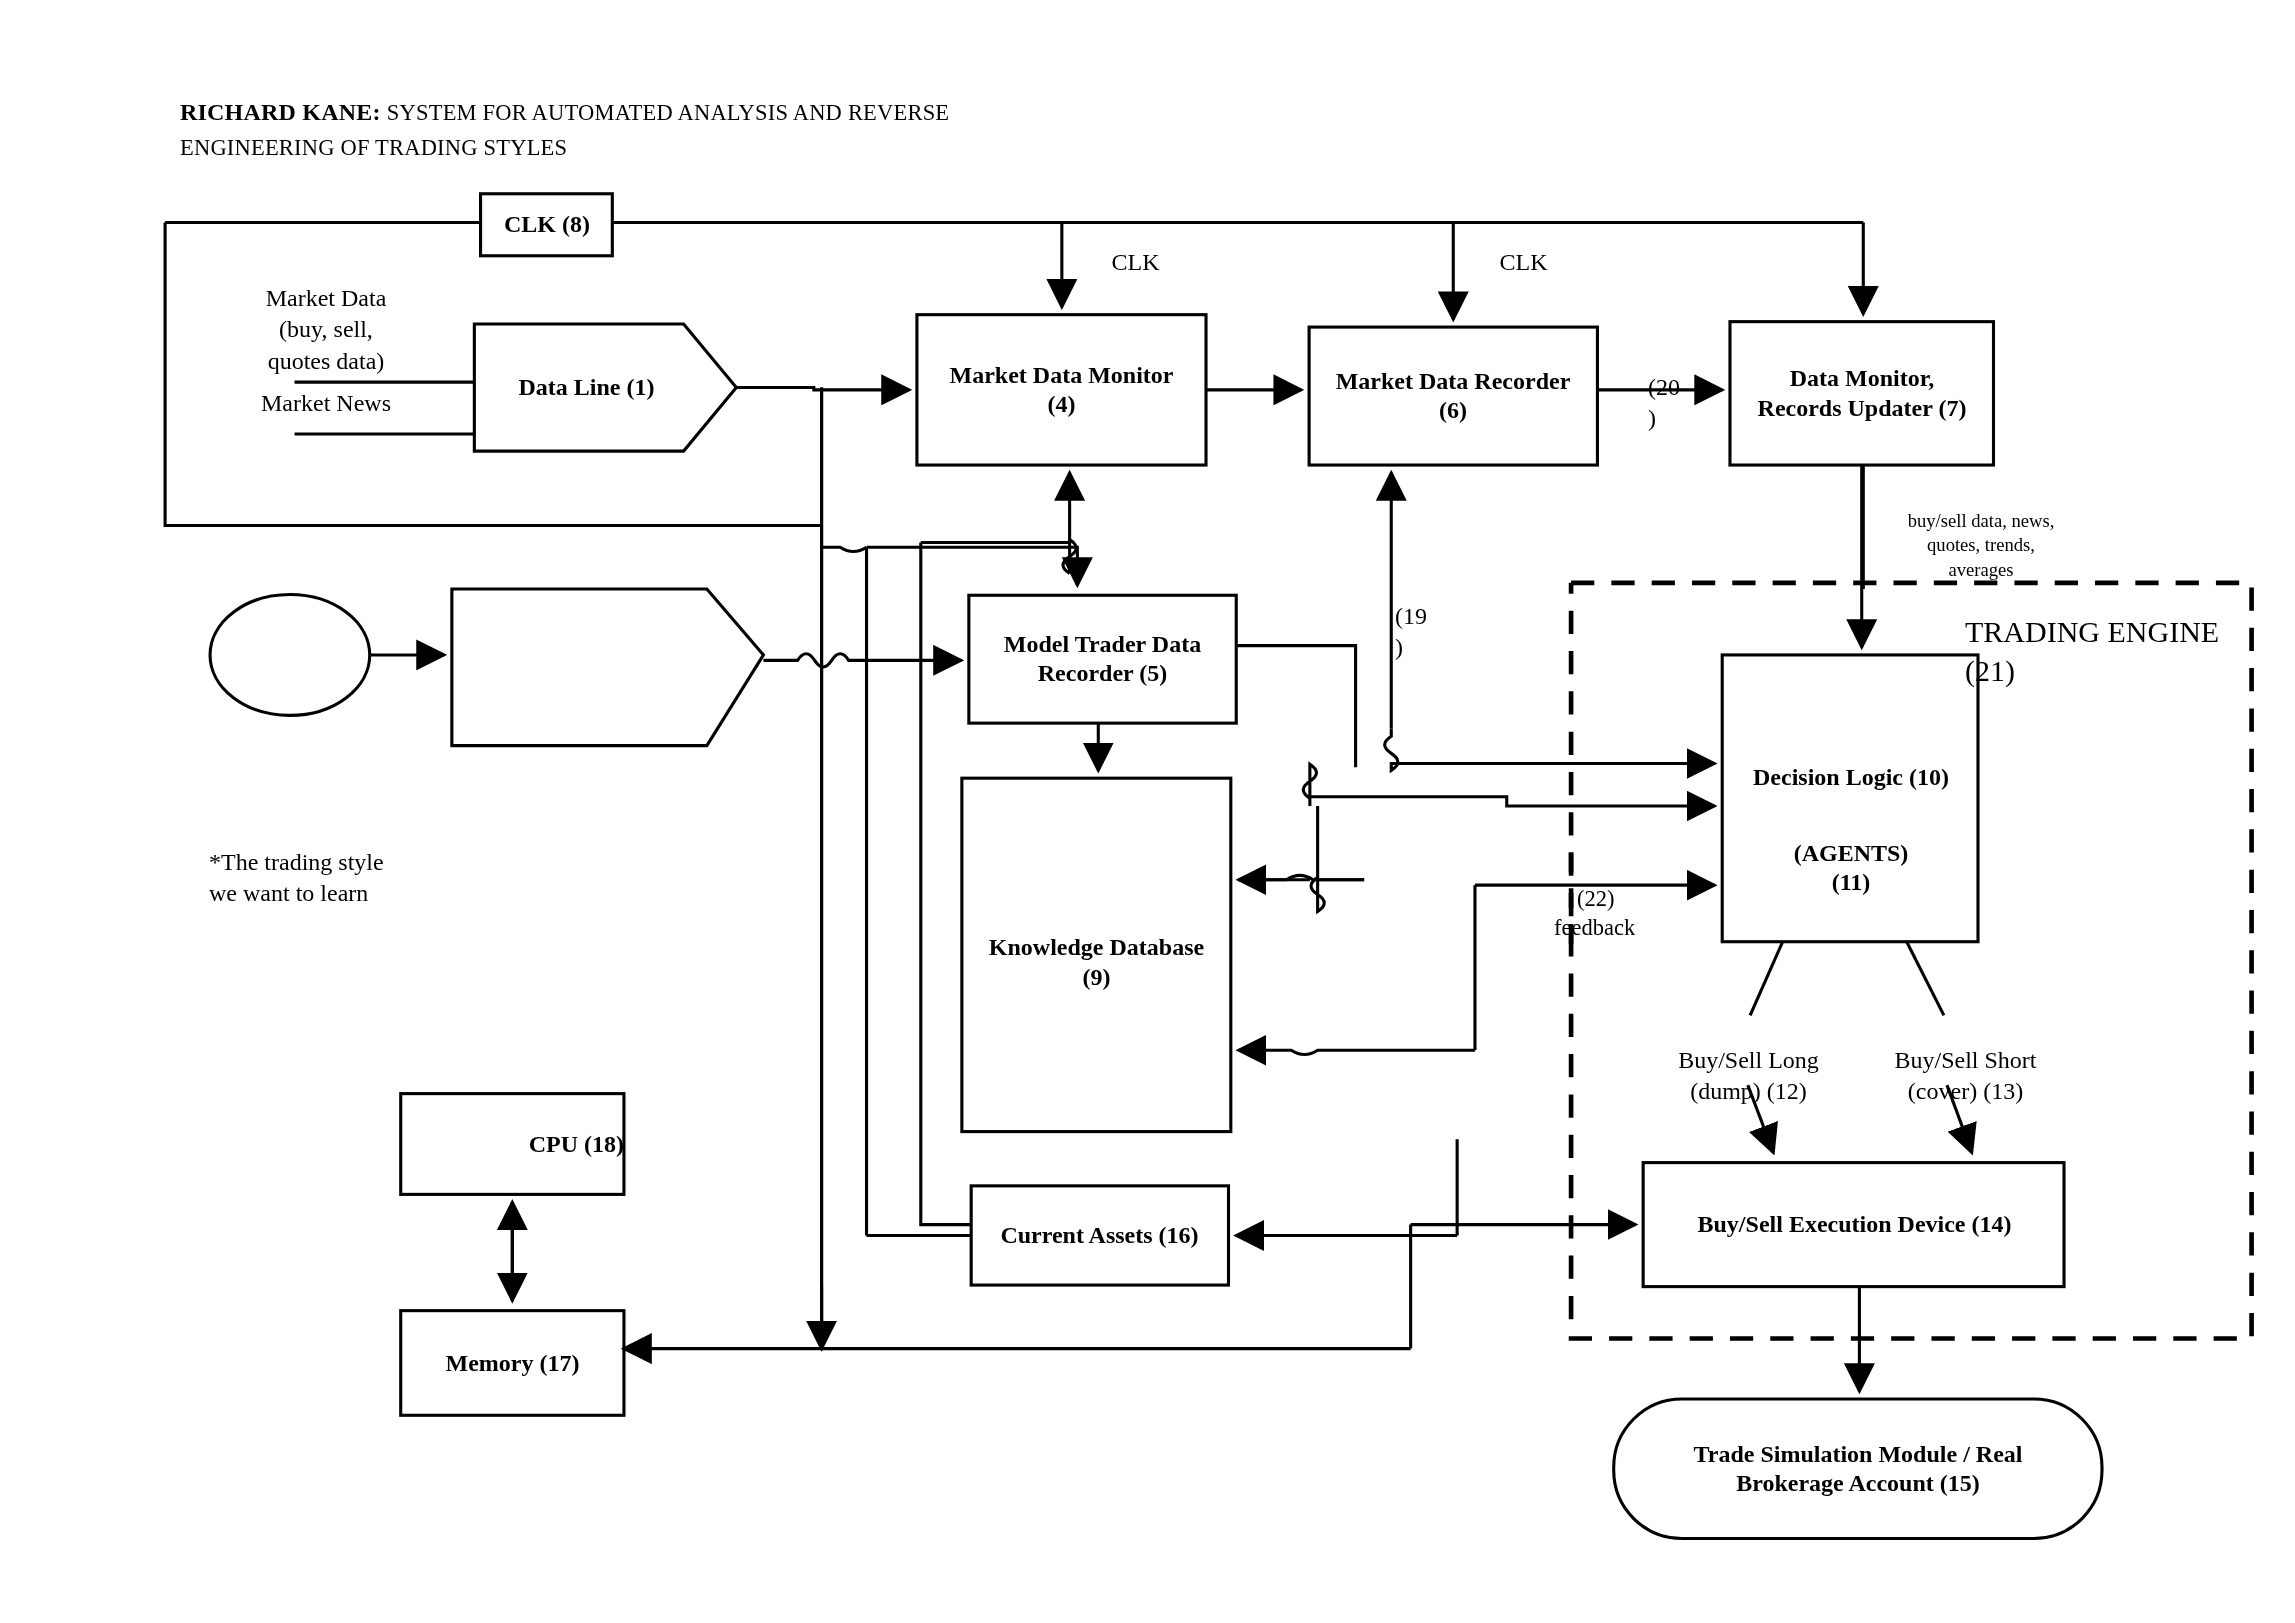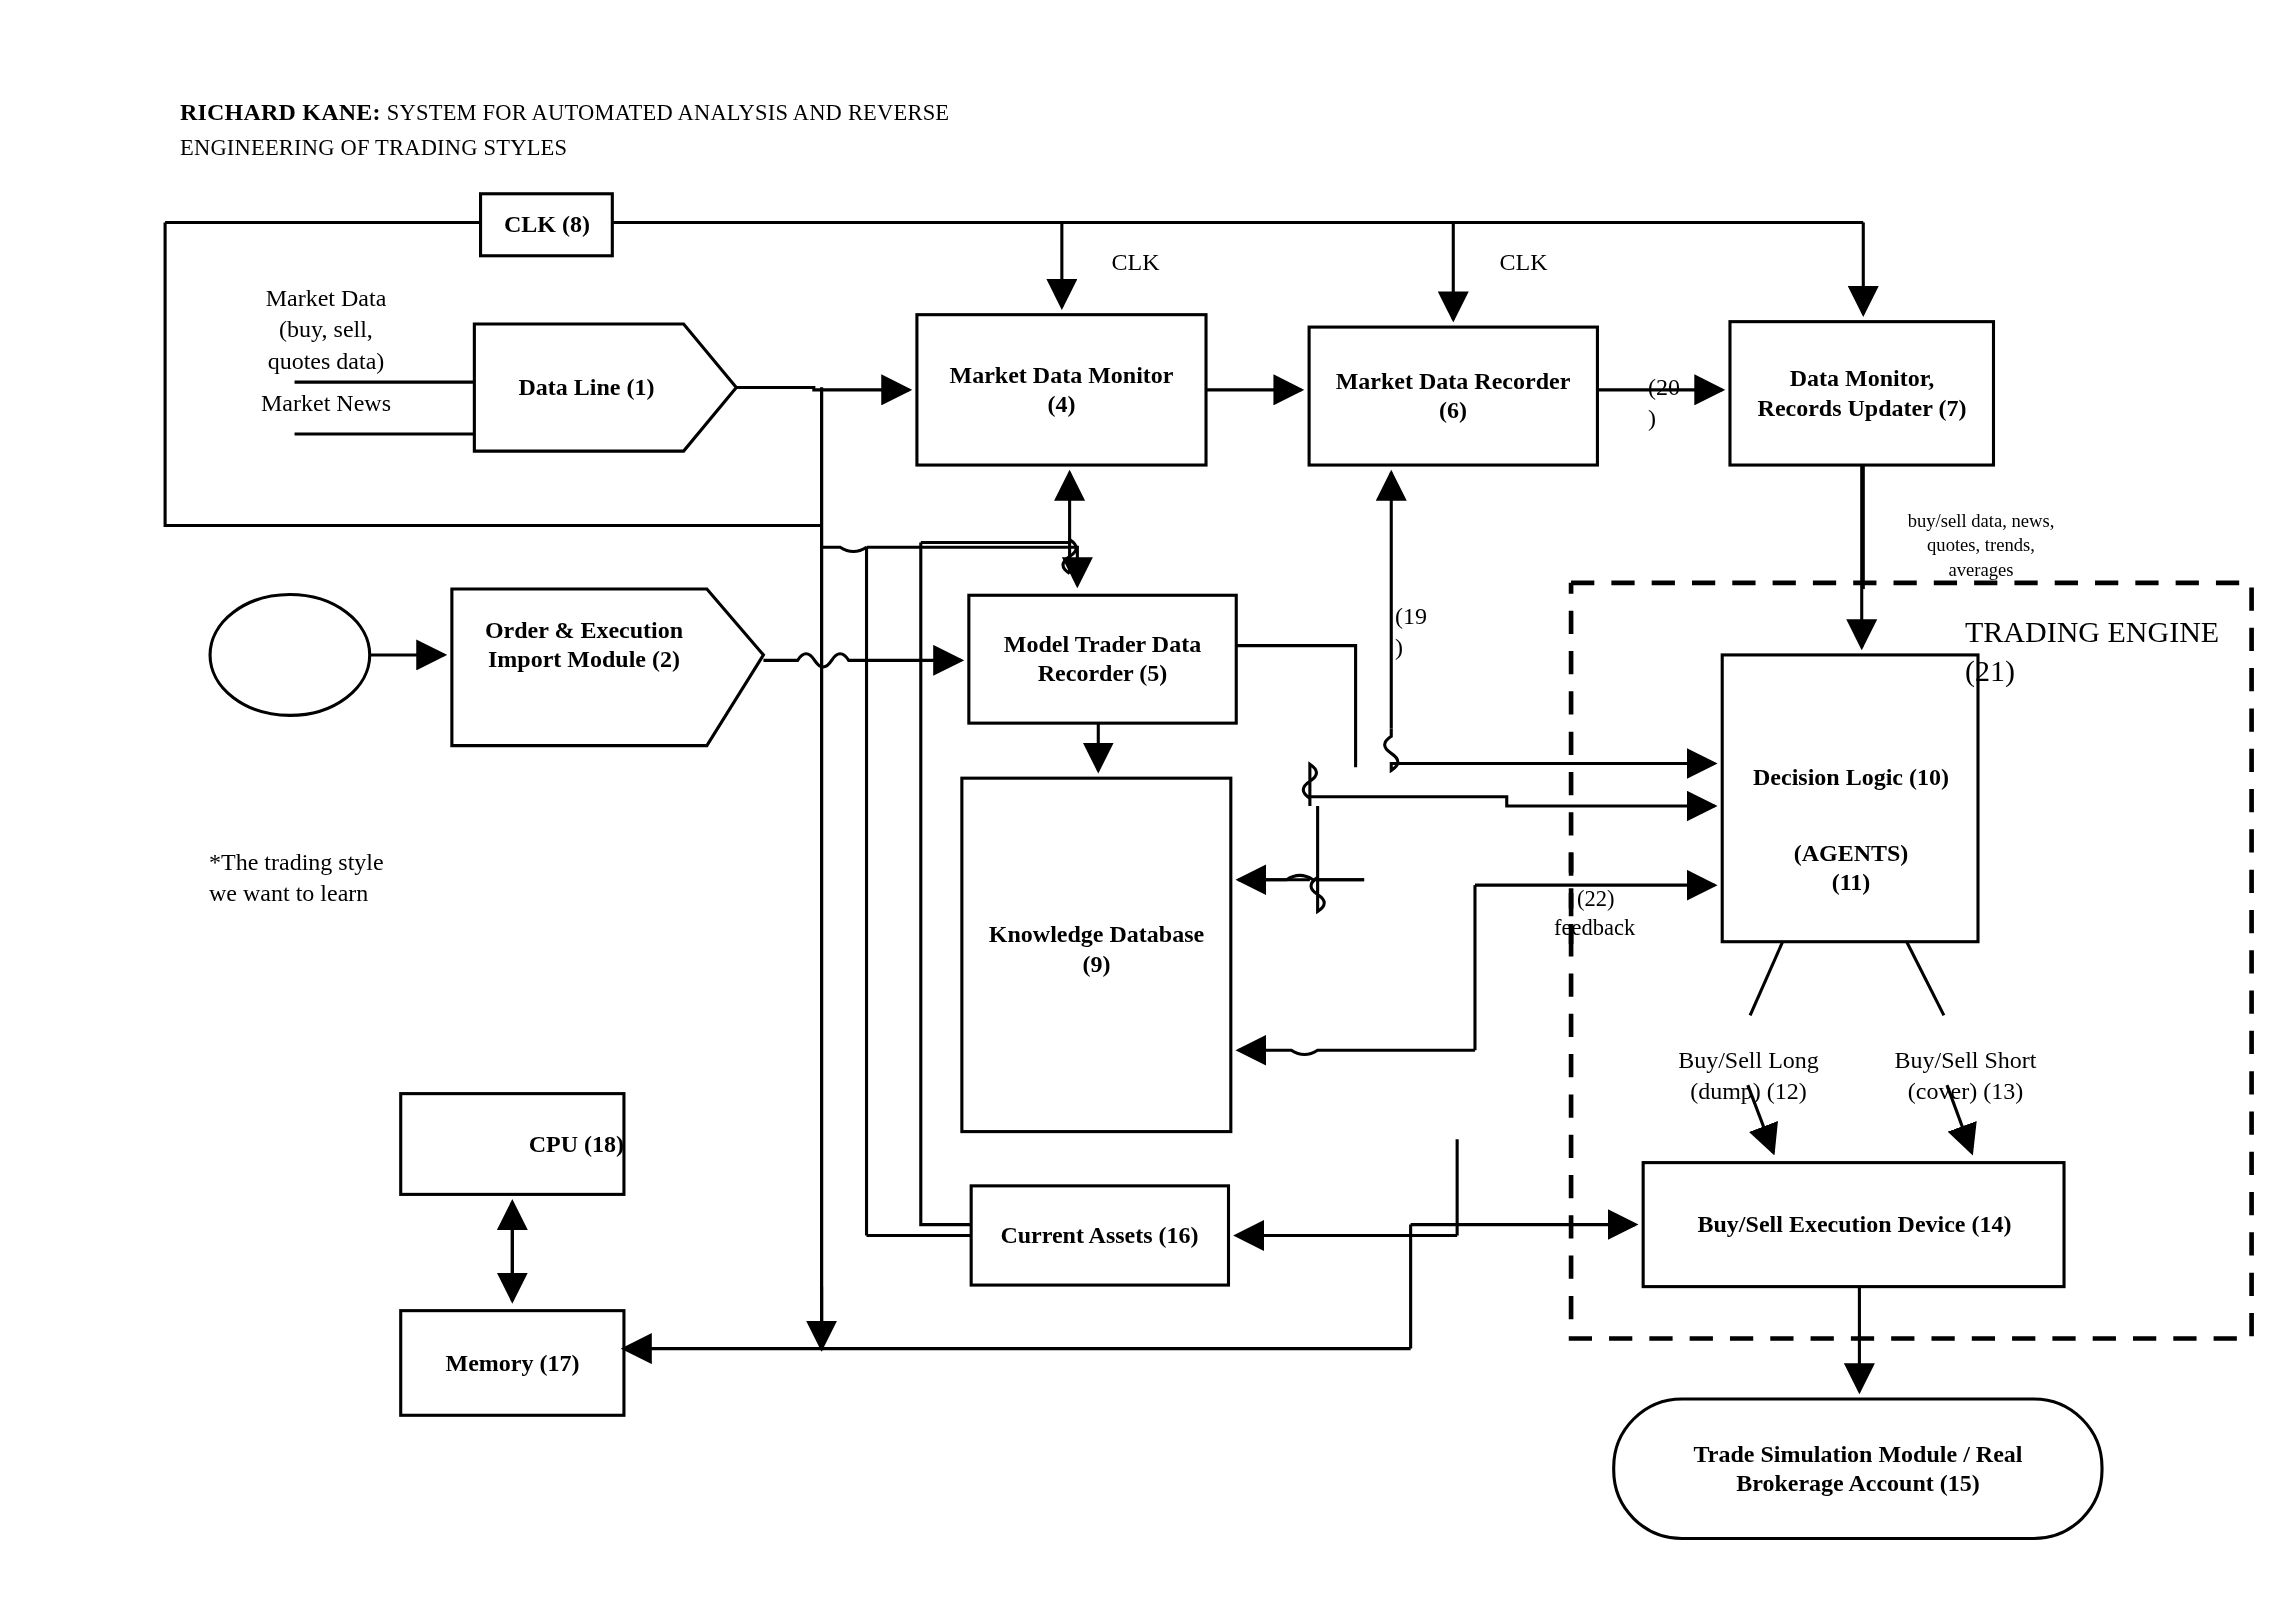--- a/index.html
+++ b/index.html
@@ -149,29 +149,26 @@
 
   <div class="nodetext" style="left:1309px;top:327px;width:288px;height:138px;font-size:24px;white-space:pre-line;">
     <span>Market Data Recorder
 (6)</span></div>
 
   <div class="nodetext" style="left:1730px;top:322px;width:264px;height:143px;font-size:24px;white-space:pre-line;">
     <span>Data Monitor,
 Records Updater (7)</span></div>
 
 
-  <div class="nodetext" style="left:452px;top:606px;width:264px;height:78px;font-size:24px;white-space:pre-line;">
-    <span>Order &amp; Execution
-Import Module (2)</span></div>
 
   <div class="nodetext" style="left:969px;top:595px;width:267px;height:128px;font-size:24px;white-space:pre-line;">
     <span>Model Trader Data
 Recorder (5)</span></div>
 
-  <div class="nodetext" style="left:962px;top:907px;width:269px;height:85px;font-size:24px;white-space:pre-line;">
+  <div class="nodetext" style="left:962px;top:907px;width:269px;height:85px;font-size:24px;white-space:pre-line;align-items:flex-end;">
     <span>Knowledge Database
 (9)</span></div>
 
   <div class="nodetext" style="left:971px;top:1186px;width:257px;height:99px;font-size:24px;">
     <span>Current Assets (16)</span>
     </div>
 
   <div class="nodetext" style="left:401px;top:1094px;width:223px;height:101px;font-size:24px;justify-content:flex-end;">
     <span>CPU (18)</span>
     </div>

